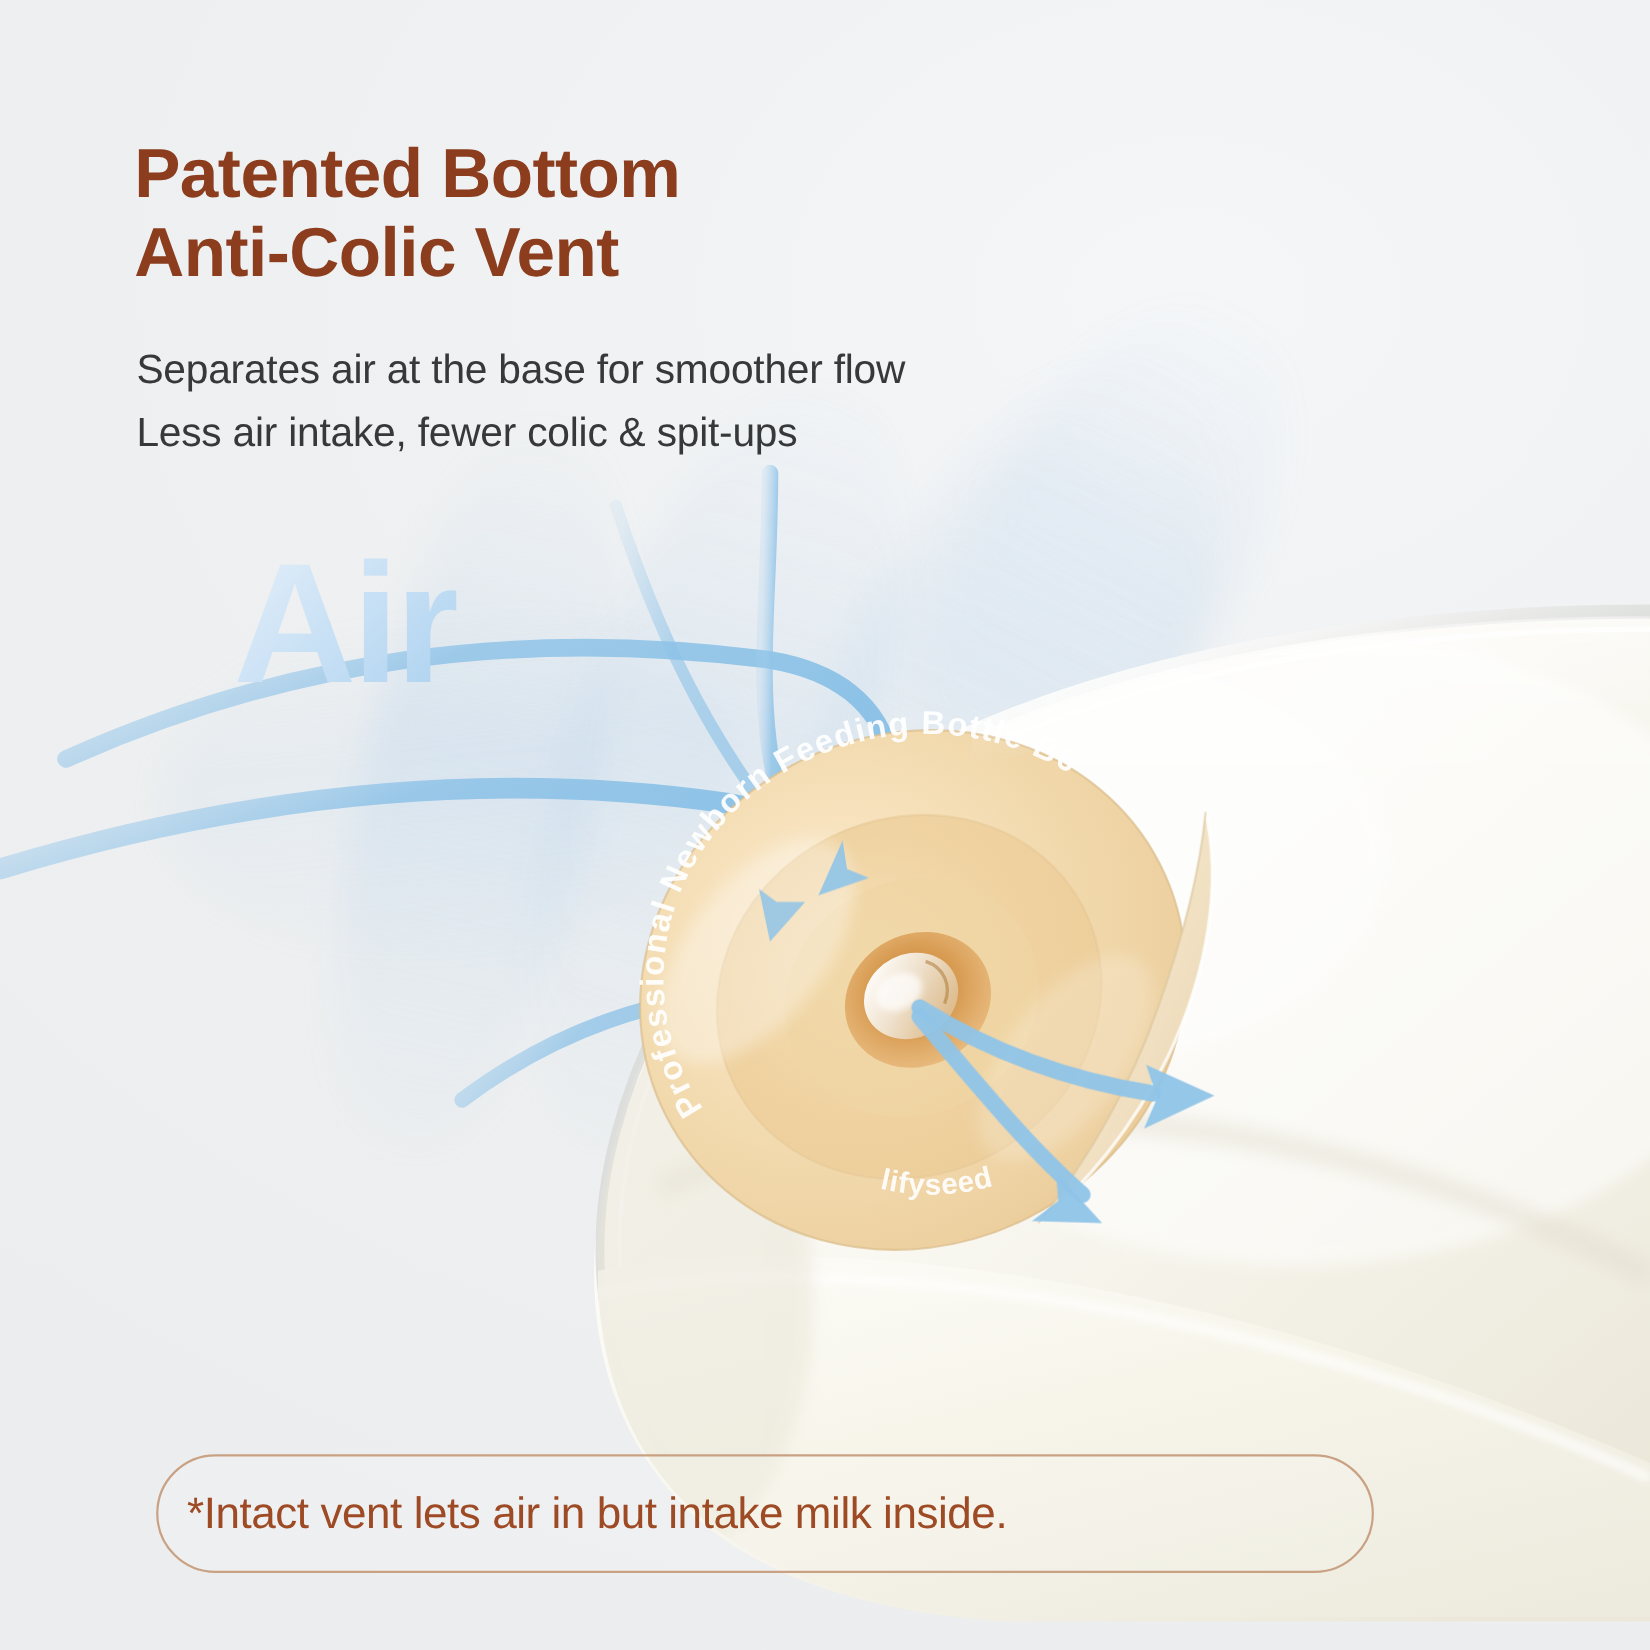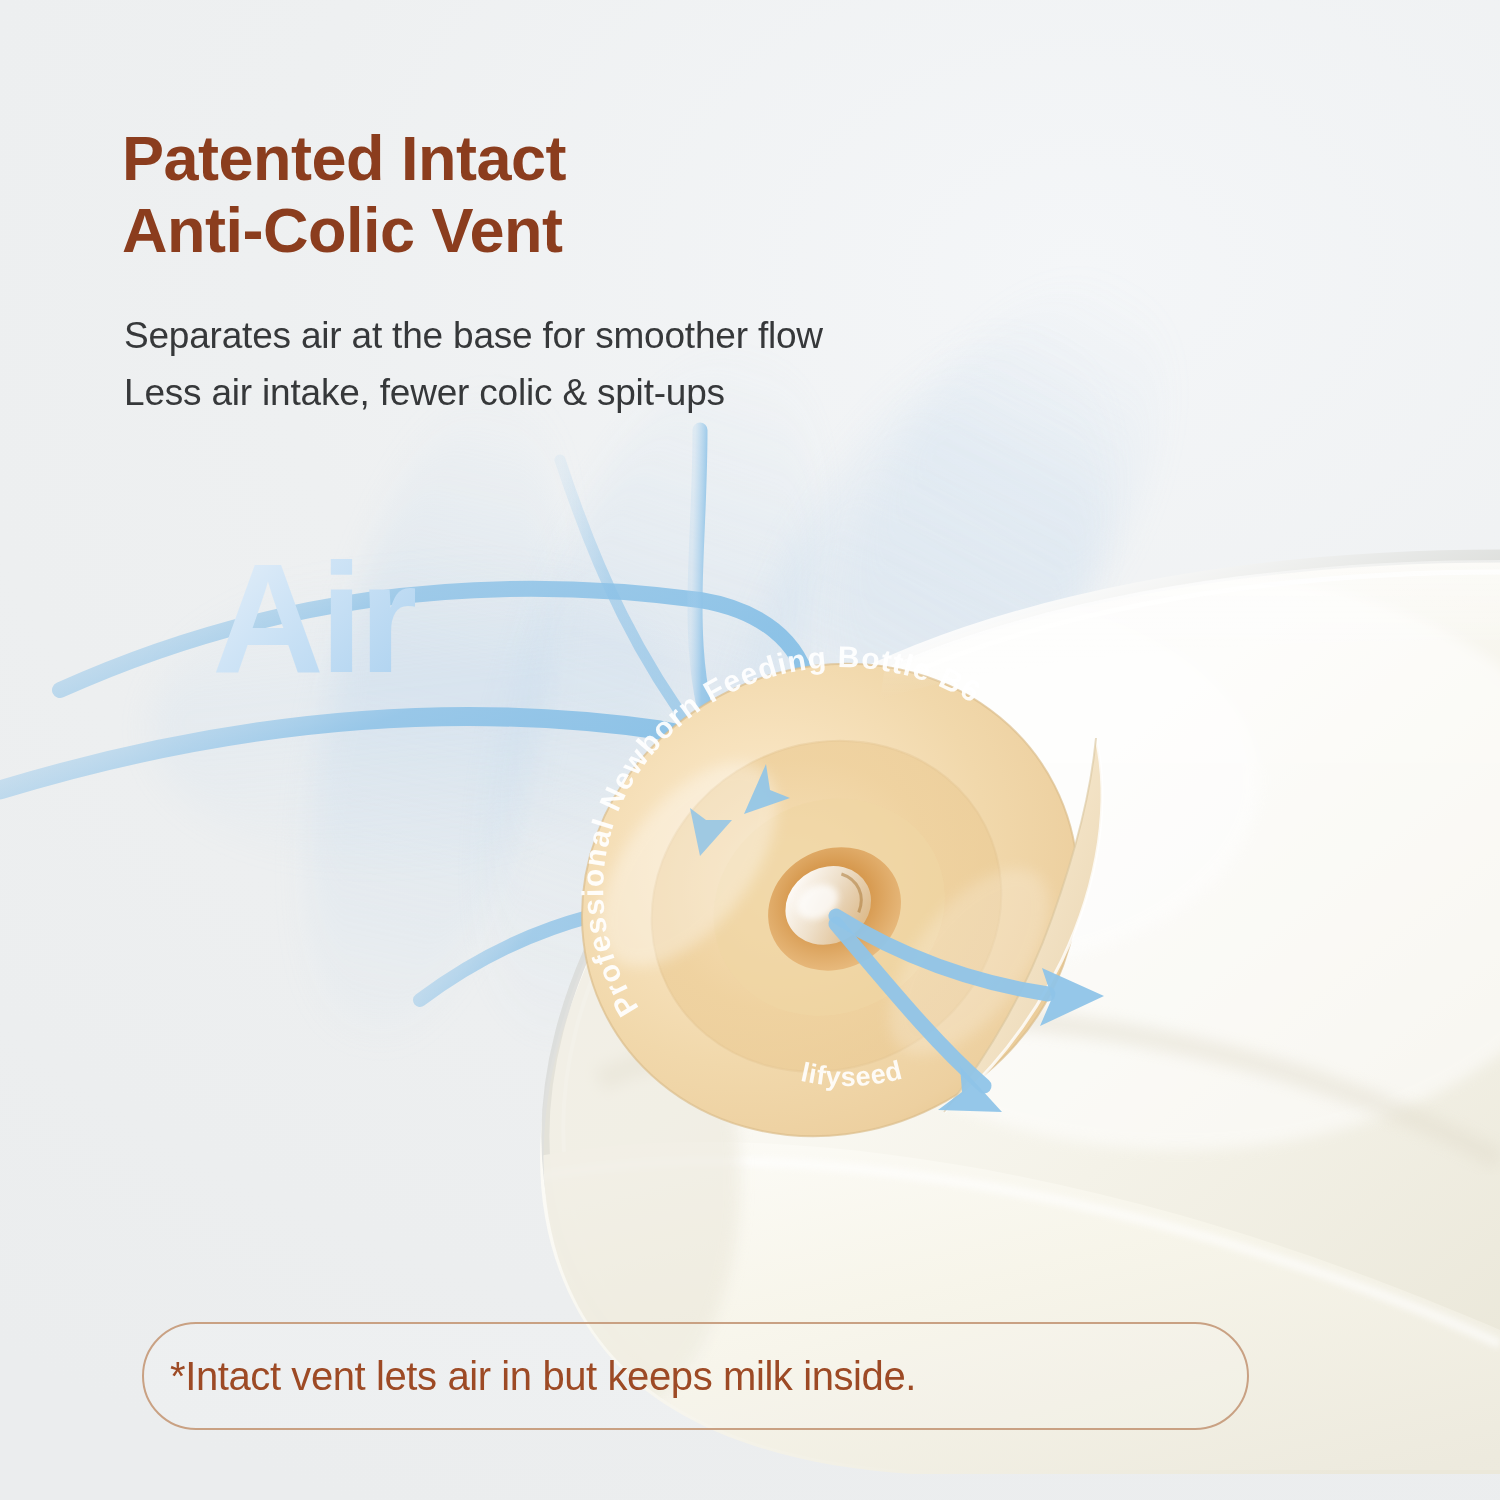--- a/index.html
+++ b/index.html
@@ -37,21 +37,21 @@
     color:#8b3d1e; letter-spacing:-0.5px; white-space:pre-line;
   }
   #subcopy{
     position:absolute; left:124px; top:307px;
     font-size:37px; line-height:1.55; color:#36383a;
     white-space:pre-line; letter-spacing:-0.2px;
   }
 
   
   #air-word{
-    position:absolute; left:212px; top:530px;
+    position:absolute; left:212px; top:478px;
     font-size:155px; font-weight:bold; letter-spacing:-4px;
     background:linear-gradient(135deg,#e9f1f9 0%,#cfe4f6 38%,#a9d0ef 100%);
     -webkit-background-clip:text; background-clip:text; color:transparent;
     filter:blur(0.6px);
   }
 
   
   #product{ position:absolute; left:0; top:0; width:1500px; height:1500px; }
 
   
@@ -243,23 +243,23 @@
     <g>
       <path d="M766,764 L744,814 L790,798 L770,790 Z" fill="#8fc4e8" opacity="0.9"></path>
       <path d="M690,808 L700,856 L732,820 L706,820 Z" fill="#8fc4e8" opacity="0.85"></path>
     </g>
 
     <g clip-path="url(#bodyClip)">
       <path d="M900,560 C1060,560 1240,560 1500,560 L1500,640 C1200,640 1000,660 880,700 Z" fill="url(#sheenGrad)" opacity="0.5"></path>
     </g>
   </svg>
 
-  <div id="headline">Patented Intact
+  <div id="headline">Patented Bottom
 Anti-Colic Vent</div>
   <div id="subcopy">Separates air at the base for smoother flow
 Less air intake, fewer colic &amp; spit-ups</div>
   <div id="air-word">Air</div>
 
   <div id="callout">
-    <span id="callout-text">*Intact vent lets air in but keeps milk inside.</span>
+    <span id="callout-text">*Intact vent lets air in but intake milk inside.</span>
   </div>
 
 </div>
 
 </body></html>

